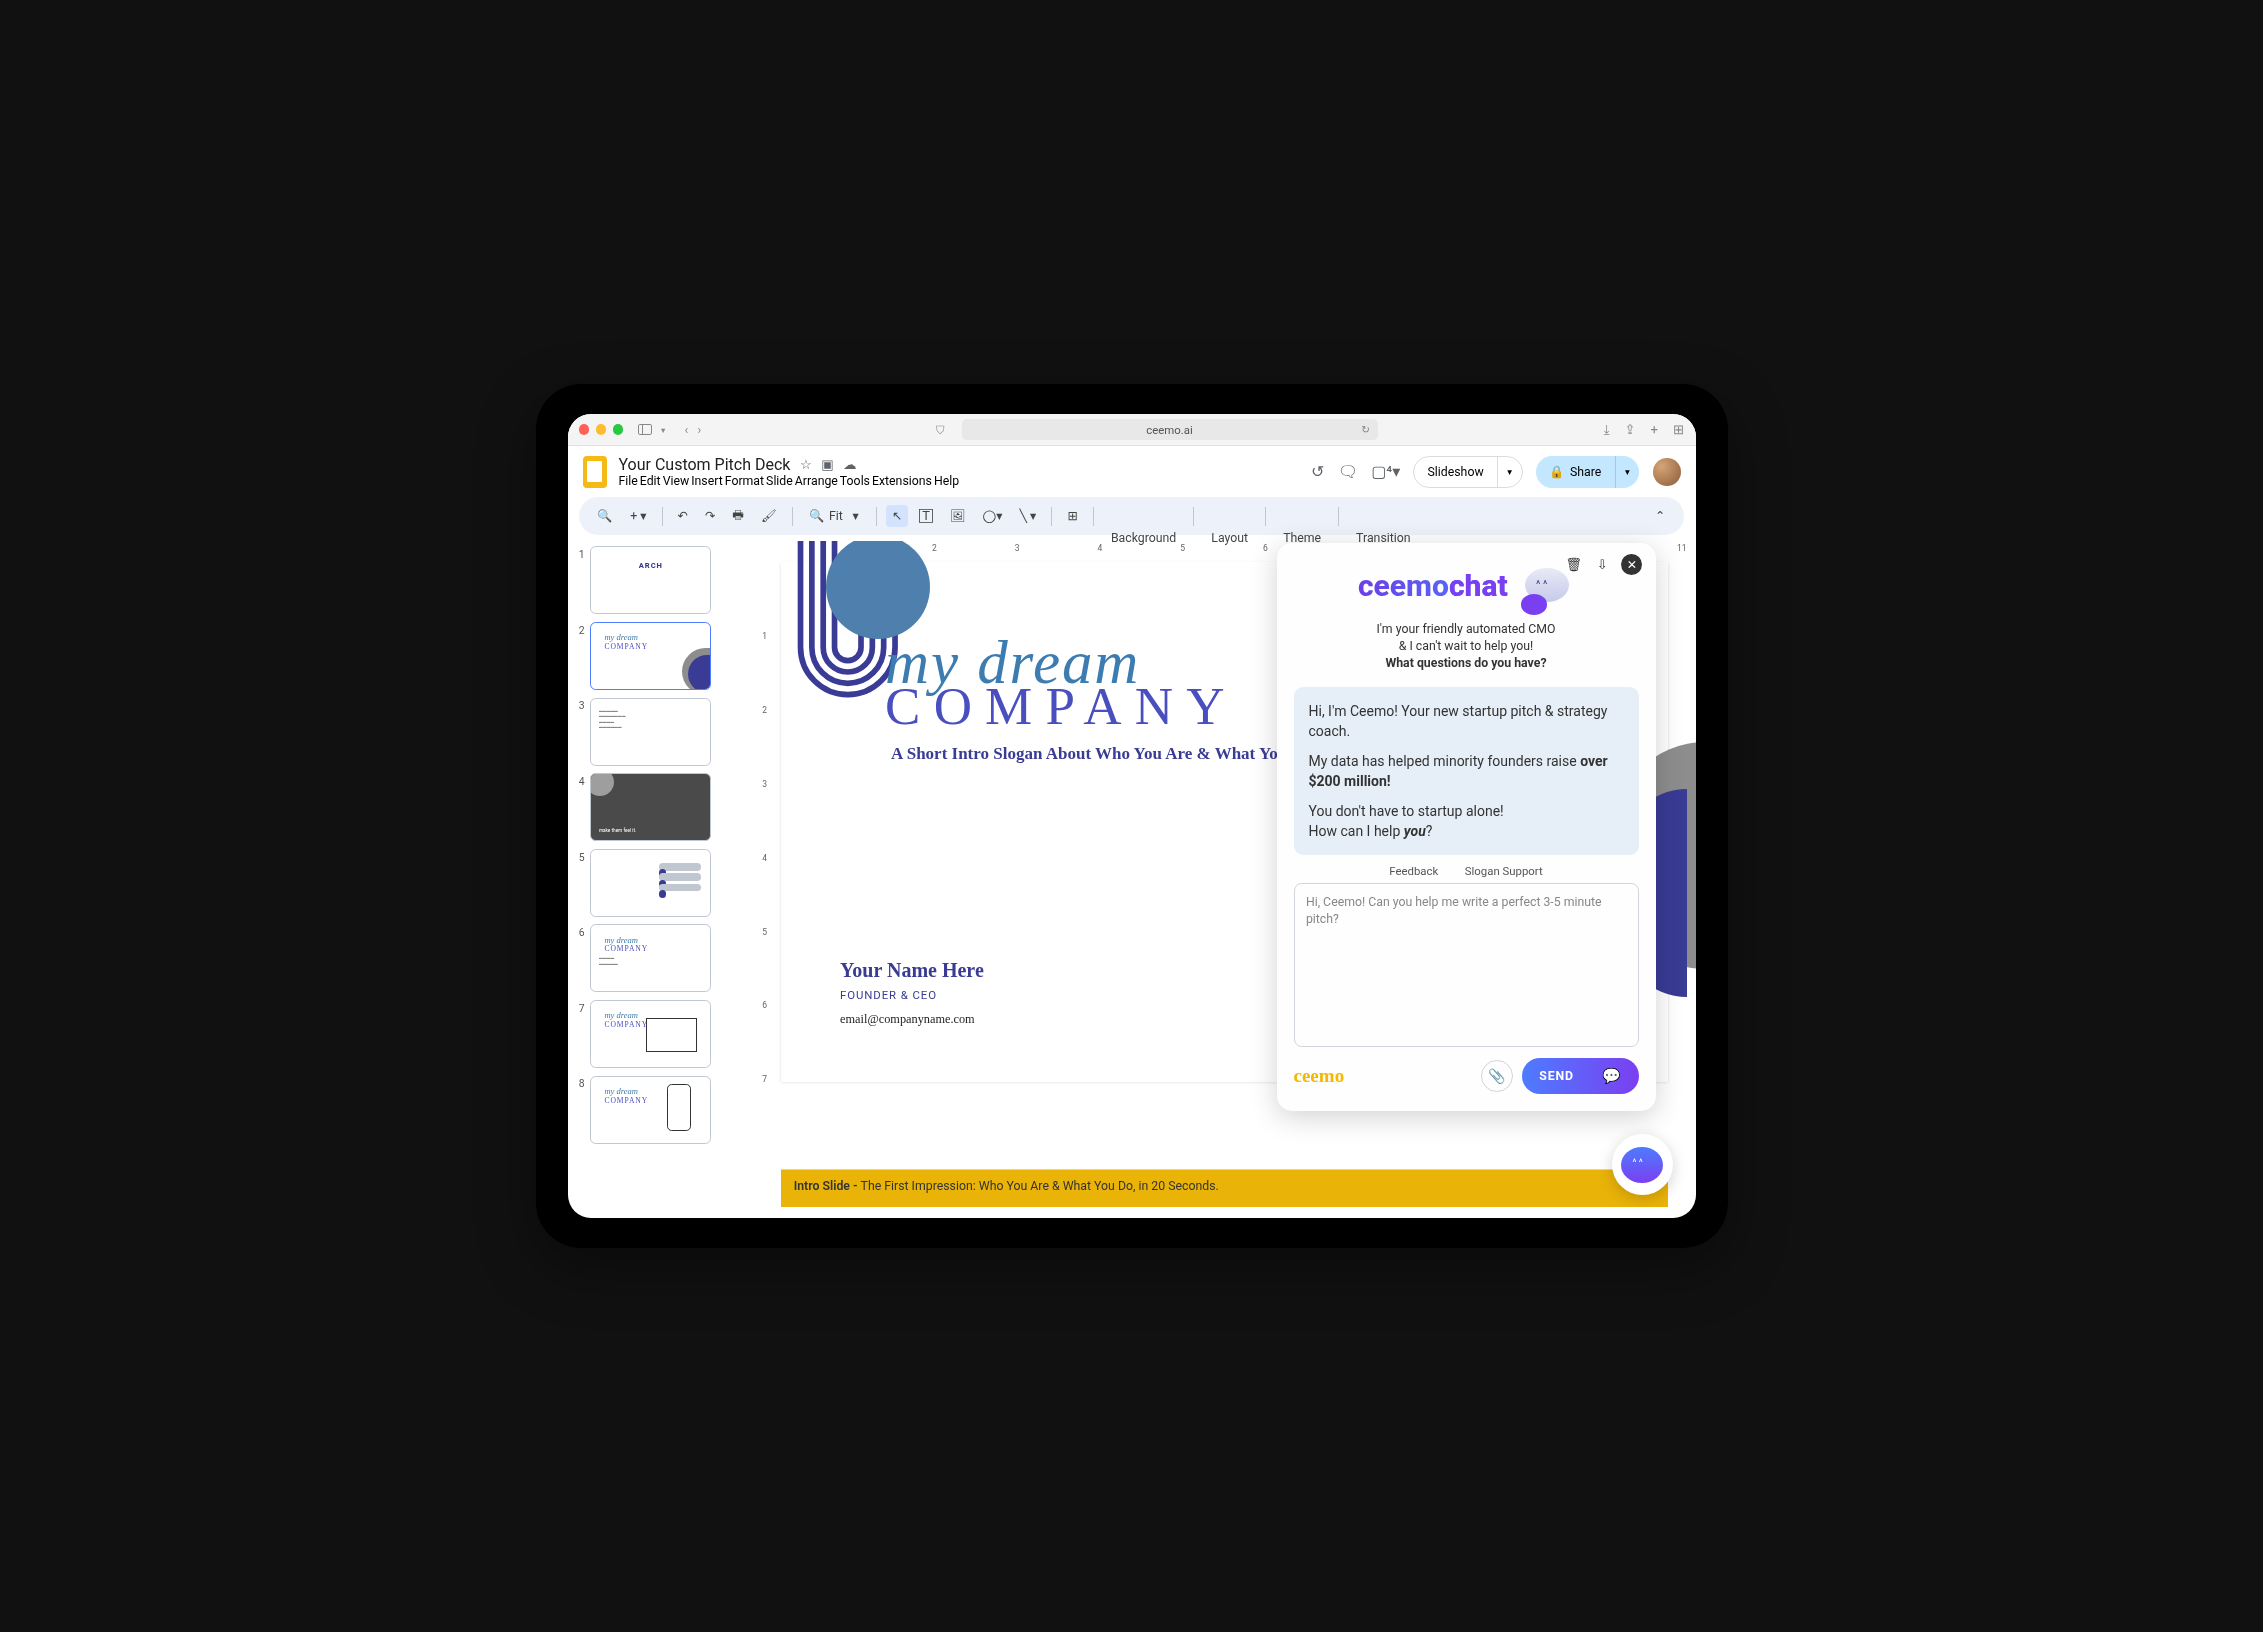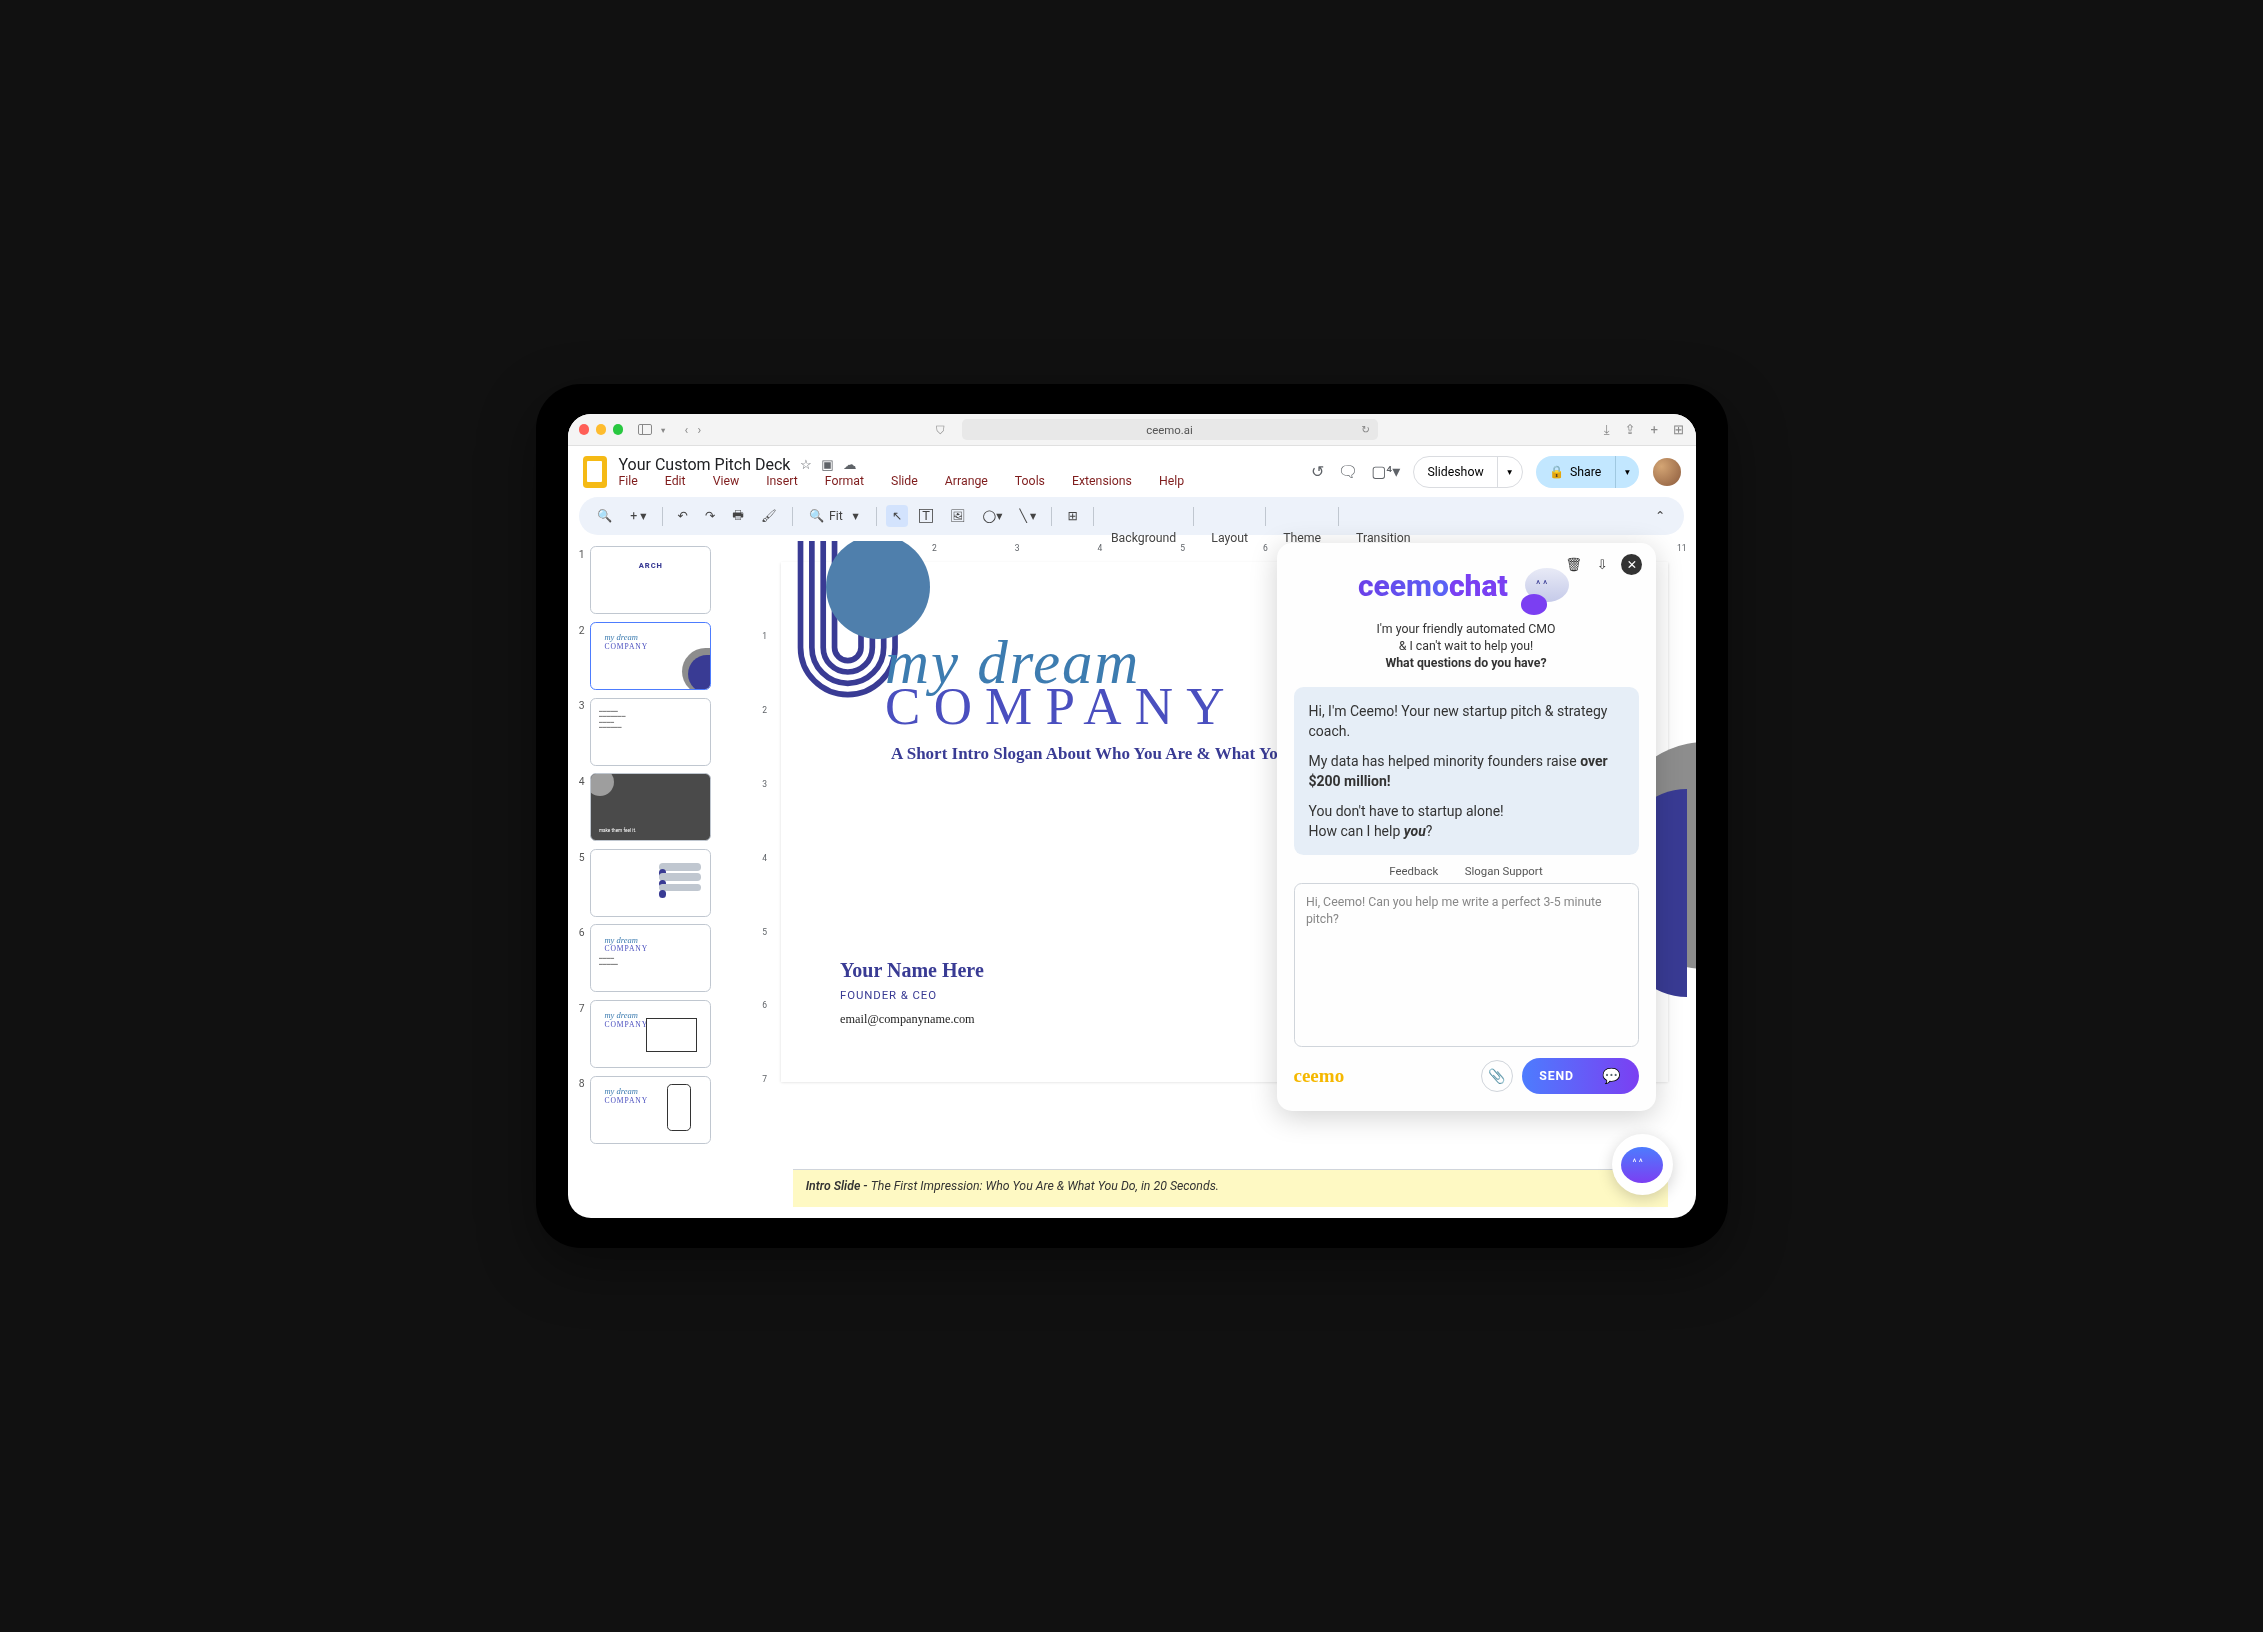--- a/index.html
+++ b/index.html
@@ -23,21 +23,21 @@
 .safari-right { margin-left: auto; display: flex; gap: 15px; color: #888; font-size: 13.2px; }
 
 
 .gs-header { display: flex; align-items: center; padding: 5.7px 15px; height: 51px; gap: 11.4px; }
 .gs-logo { width: 24.6px; height: 32px; background: #f5ba15; border-radius: 3.8px; position: relative; }
 .gs-logo::after { content: ''; position: absolute; inset: 5.7px 4.7px; background: #fff; border-radius: 0.9px; }
 .gs-title-area { display: flex; flex-direction: column; gap: 0.9px; flex: 1; }
 .gs-title-row { display: flex; align-items: center; gap: 9.5px; }
 .gs-title { font-size: 16px; color: #202124; }
 .gs-title-icons { display: flex; gap: 9.5px; color: #5f6368; font-size: 13.2px; }
-.gs-menus { display: flex; gap: 27px; font-size: 12.3px; color: #7f1d1d; }
+.gs-menus { display: flex; gap: 2px; font-size: 12.3px; color: #000000; }
 .gs-actions { display: flex; align-items: center; gap: 13.2px; }
 .gs-action-icon { color: #5f6368; font-size: 16px; }
 .slideshow-btn { display: flex; align-items: center; border: 0.9px solid #dadce0; border-radius: 17px; height: 32px; }
 .slideshow-btn .ss-main { padding: 0 13.2px; font-size: 12.3px; border-right: 0.9px solid #dadce0; height: 100%; display: flex; align-items: center; }
 .slideshow-btn .ss-drop { padding: 0 9.5px; font-size: 9.5px; }
 .share-btn { display: flex; align-items: center; background: #c2e7ff; border-radius: 17px; height: 32px; }
 .share-btn .sh-main { padding: 0 13.2px; font-size: 12.3px; display: flex; align-items: center; gap: 5.7px; }
 .share-btn .sh-drop { padding: 0 9.5px; font-size: 9.5px; border-left: 0.9px solid #a0c8e0; height: 100%; display: flex; align-items: center; }
 .avatar { width: 28px; height: 28px; border-radius: 50%; background: radial-gradient(circle at 30% 30%, #d4a574, #8b5a3c); }
 
@@ -66,21 +66,21 @@
 .slide-circle { position: absolute; left: 45px; top: -26.5px; width: 104px; height: 104px; background: #4f7fac; border-radius: 50%; }
 .slide-title { position: absolute; left: 104px; top: 66px; font-family: Georgia, serif; font-style: italic; font-size: 61px; color: #3d7cb0; letter-spacing: 1.9px; }
 .slide-title2 { position: absolute; left: 104px; top: 114px; font-family: Georgia, serif; font-size: 53px; color: #4a4fbf; letter-spacing: 13.2px; font-weight: 400; }
 .slide-slogan { position: absolute; left: 110px; top: 182px; font-family: Georgia, serif; font-size: 17px; color: #393b94; font-weight: 600; }
 .slide-name { position: absolute; left: 59px; top: 397px; font-family: Georgia, serif; font-size: 20px; color: #393b94; font-weight: 700; }
 .slide-role { position: absolute; left: 59px; top: 426px; font-size: 11.4px; color: #393b94; letter-spacing: 0.9px; }
 .slide-email { position: absolute; left: 59px; top: 450px; font-size: 12.3px; color: #222; font-family: Liberation Serif, serif; }
 .slide-right-shape { position: absolute; right: -38px; top: 180px; width: 95px; height: 227px; background: #8d8d8d; border-radius: 95px 0 0 95px; }
 .slide-right-shape2 { position: absolute; right: -19px; top: 227px; width: 66px; height: 208px; background: #393b94; border-radius: 76px 0 0 76px; }
 
-.speaker-notes { position: absolute; left: 36px; right: 28px; bottom: 11.4px; height: 38px; background: #fef9c3; border-top: 0.9px solid #d0d5db; padding: 9.5px 13.2px; font-size: 12.3px; color: #333; font-style: italic; }
+.speaker-notes { position: absolute; left: 24px; right: 28px; bottom: 11.4px; height: 38px; background: #eab308; border-top: 0.9px solid #d0d5db; padding: 9.5px 13.2px; font-size: 12.3px; color: #333; }
 .speaker-notes b { font-weight: 600; }
 
 
 .chat-panel { position: absolute; right: 40px; top: 129px; width: 379px; height: 568px; background: #fefefe; border-radius: 15px; box-shadow: 0 5.7px 28px rgba(0,0,0,0.18); padding: 17px; display: flex; flex-direction: column; }
 .chat-top-icons { position: absolute; top: 11.4px; right: 13.2px; display: flex; gap: 9.5px; align-items: center; }
 .chat-top-icons .ci { width: 19px; height: 19px; color: #333; font-size: 13.2px; display: flex; align-items: center; justify-content: center; }
 .chat-close { width: 21px; height: 21px; background: #333; color: #fff; border-radius: 50%; display: flex; align-items: center; justify-content: center; font-size: 12.3px; }
 .chat-logo { text-align: center; margin-top: 7.6px; }
 .chat-logo-text { font-family: "Comic Sans MS", cursive; font-size: 30px; font-weight: 800; background: linear-gradient(90deg, #6b3fe8, #4d7cfe); -webkit-background-clip: text; -webkit-text-fill-color: transparent; display: inline; }
 .chat-logo-text .chat-part { color: #7b3ff2; -webkit-text-fill-color: initial; }

